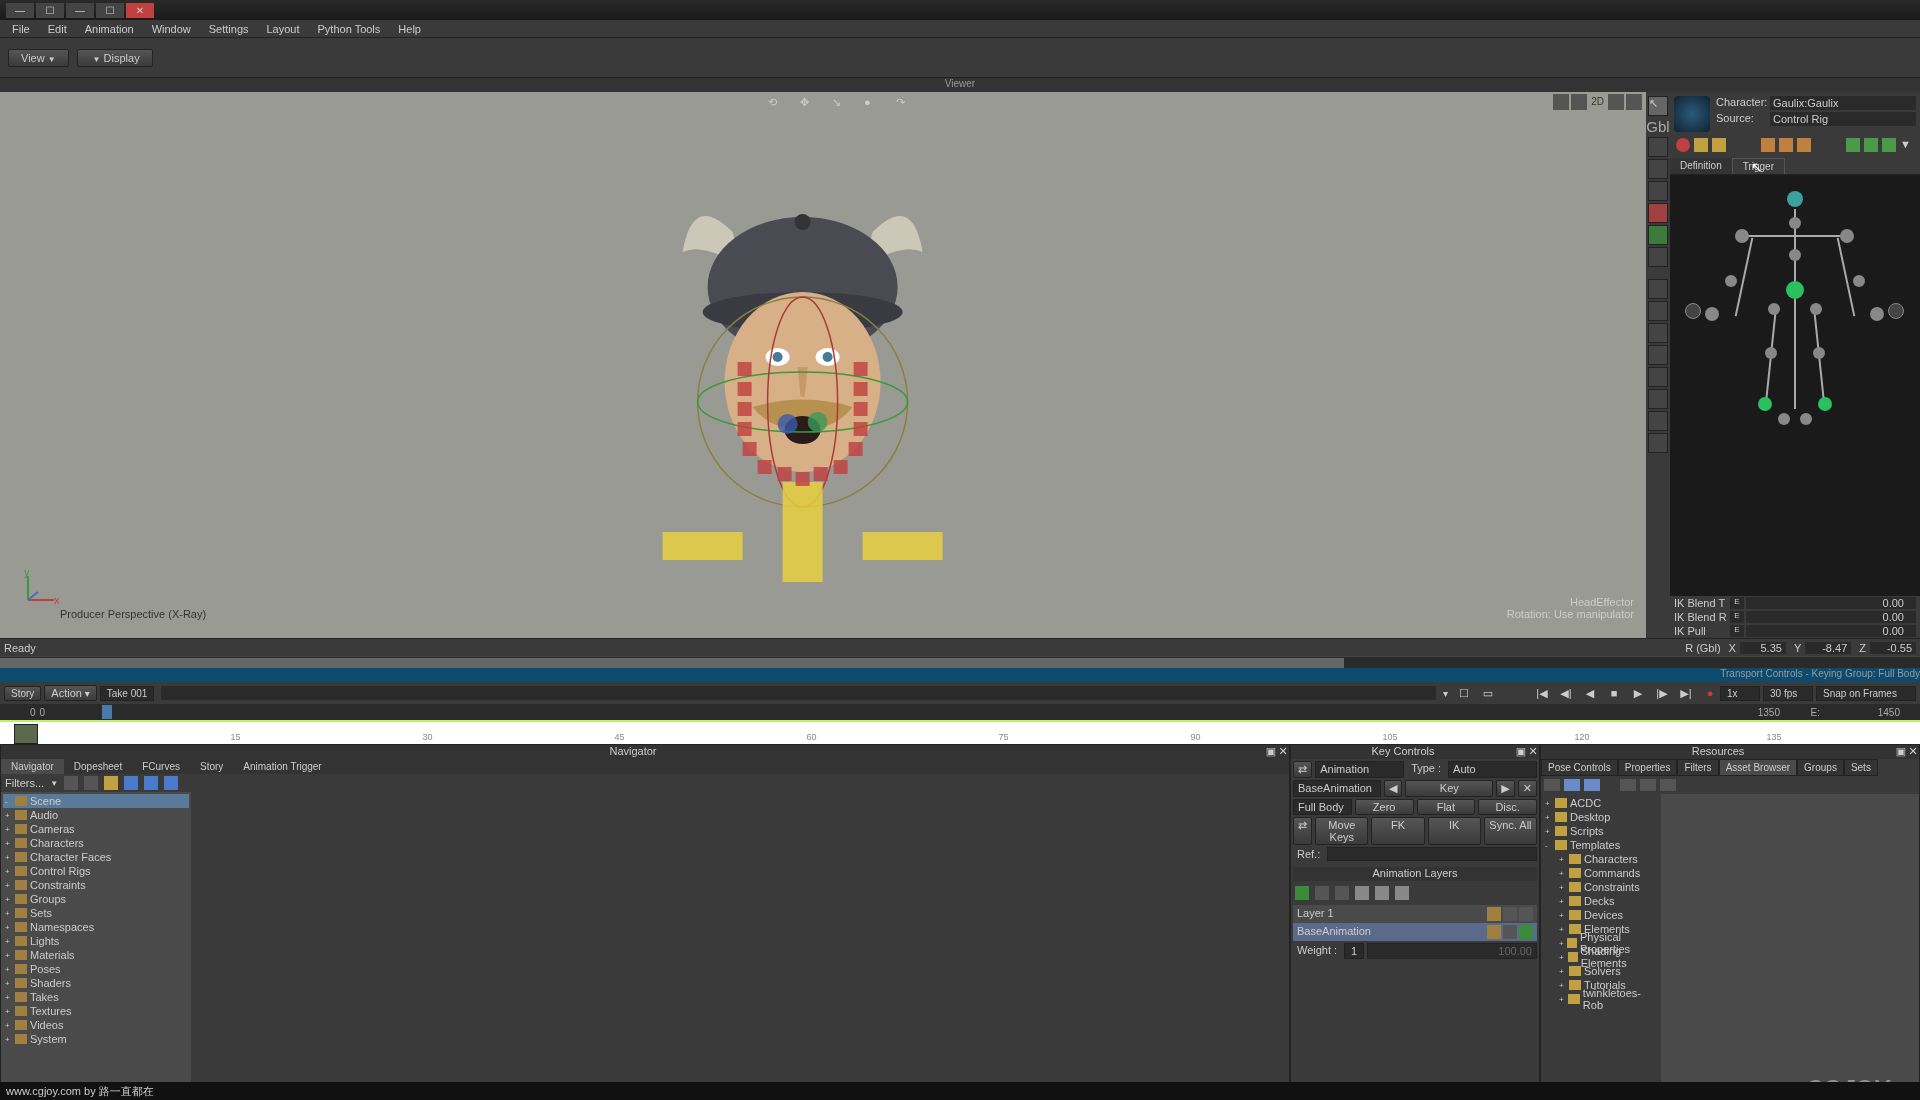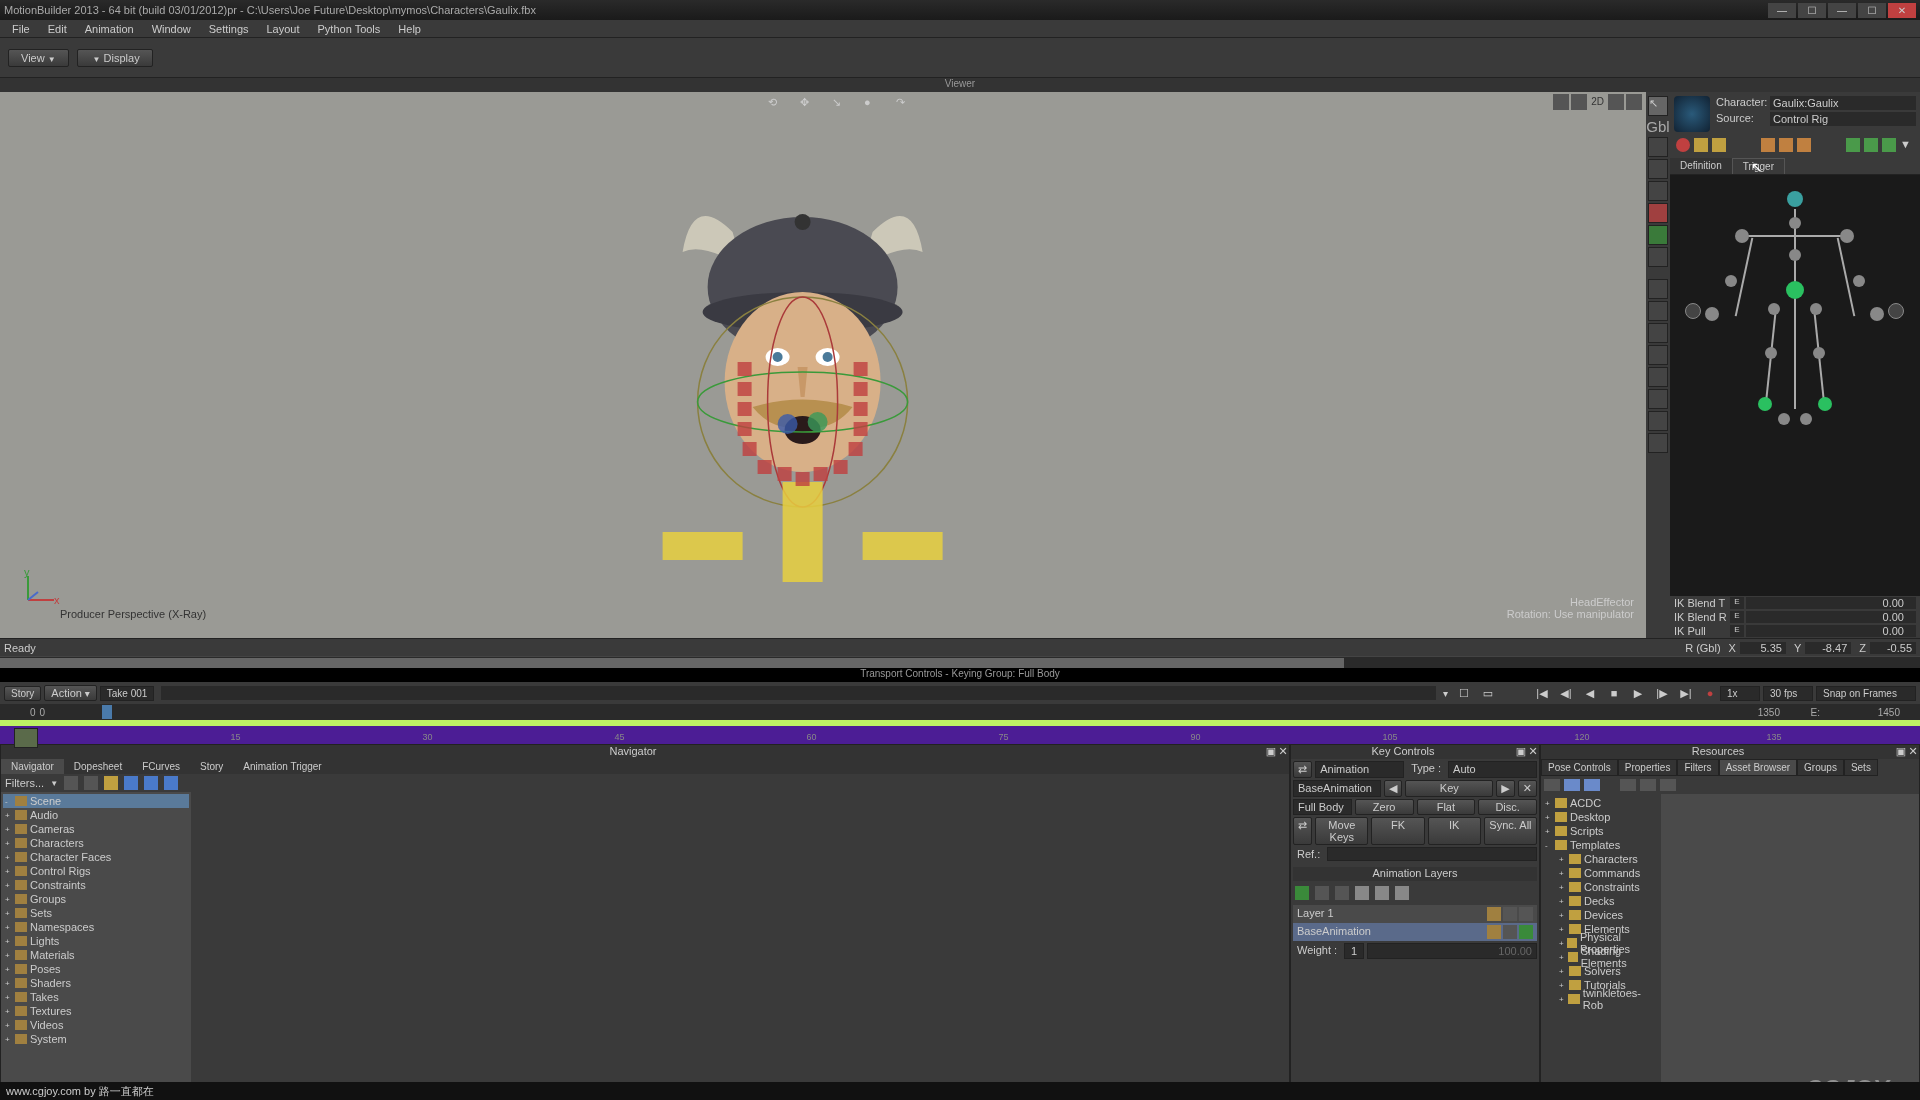--- a/index.html
+++ b/index.html
@@ -47,32 +47,32 @@
 .cc-bottom { background:#3a3a3a; }
 .cc-brow { display:flex; padding:1px 4px; font-size:10px; }
 .cc-brow .k { width:54px; }
 .cc-brow .chk { width:14px; background:#2a2a2a; margin:0 2px; text-align:center; font-size:8px; }
 .cc-brow .v { flex:1; background:#2a2a2a; text-align:right; padding-right:12px; }
 .statusbar { height:18px; background:#3a3a3a; display:flex; align-items:center; padding:0 4px; font-size:10px; border-top:1px solid #222; }
 .statusbar .sp { flex:1; }
 .statfield { background:#2a2a2a; margin-left:4px; padding:0 4px; min-width:46px; text-align:right; }
 .scrollbar-h { height:12px; background:#2a2a2a; border-top:1px solid #444; position:relative; }
 .scrollbar-h .thumb { position:absolute; top:1px; left:0; width:70%; height:10px; background:#666; }
-.transport-label { height:14px; text-align:center; font-size:10px; color:#999; background:#000000; }
+.transport-label { height:14px; text-align:right; font-size:10px; color:#999; background:#0c4a6e; }
 .transport { height:22px; background:#3a3a3a; display:flex; align-items:center; padding:0 4px; gap:3px; }
 .transport .tbtn { background:linear-gradient(#555,#3a3a3a); border:1px solid #222; padding:1px 6px; font-size:10px; border-radius:2px; }
 .transport .tfield { background:#2a2a2a; padding:1px 6px; font-size:10px; border:1px solid #222; }
 .transport .longfield { flex:1; background:#2a2a2a; margin:0 4px; height:14px; }
 .transport .player { display:flex; gap:10px; }
 .transport .pbtn { width:14px; text-align:center; font-size:11px; }
 .timeline1 { height:16px; background:#2a2a2a; display:flex; align-items:center; position:relative; }
 .timeline1 .num { color:#aaa; font-size:10px; margin-left:30px; }
 .timeline1 .marker { position:absolute; top:1px; height:14px; width:10px; background:#4a7aaa; left:102px; }
 .timeline1 .numr { color:#aaa; font-size:10px; position:absolute; }
-.timeline2 { height:24px; background:#4c1d95; position:relative; border-top:6px solid #bef264; }
+.timeline2 { height:24px; background:#ffffff; position:relative; border-top:2px solid #bef264; }
 .timeline2 .tl-thumb { position:absolute; top:2px; left:14px; width:24px; height:20px; background:#5a6a4a; border:1px solid #222; }
 .timeline2 .tick { position:absolute; bottom:2px; font-size:9px; color:#888; }
 .panels { display:flex; height:380px; }
 .panel { background:#3a3a3a; border:1px solid #222; display:flex; flex-direction:column; }
 .panel-header { height:14px; background:#333; text-align:center; font-size:10px; display:flex; }
 .panel-header .t { flex:1; }
 .panel-header .x { width:12px; }
 .nav-panel { flex:1; min-width:0; }
 .nav-tabs { display:flex; background:#333; }
 .nav-tab { padding:2px 10px; font-size:10px; }
@@ -106,21 +106,20 @@
 .res-body { display:flex; flex:1; }
 .res-tree { width:120px; background:#3a3a3a; padding:2px; }
 .res-preview { flex:1; background:#4a4a4a; position:relative; }
 .watermark { position:absolute; bottom:20px; right:30px; opacity:0.55; font-size:24px; font-style:italic; font-weight:700; }
 .footer { position:absolute; bottom:0; left:0; right:0; height:18px; background:#111; display:flex; align-items:center; padding-left:6px; font-size:11px; color:#ddd; }
 </style>
 </head>
 <body>
 
 <div class="titlebar">
-  <span class="title">MotionBuilder 2013  - 64 bit (build 03/01/2012)pr - C:\Users\Joe Future\Desktop\mymos\Characters\Gaulix.fbx</span>
   <div class="winbtns">
     <div class="winbtn">—</div>
     <div class="winbtn">☐</div>
     <div class="winbtn">—</div>
     <div class="winbtn">☐</div>
     <div class="winbtn close">✕</div>
   </div>
 </div>
 
 <div class="menubar">

